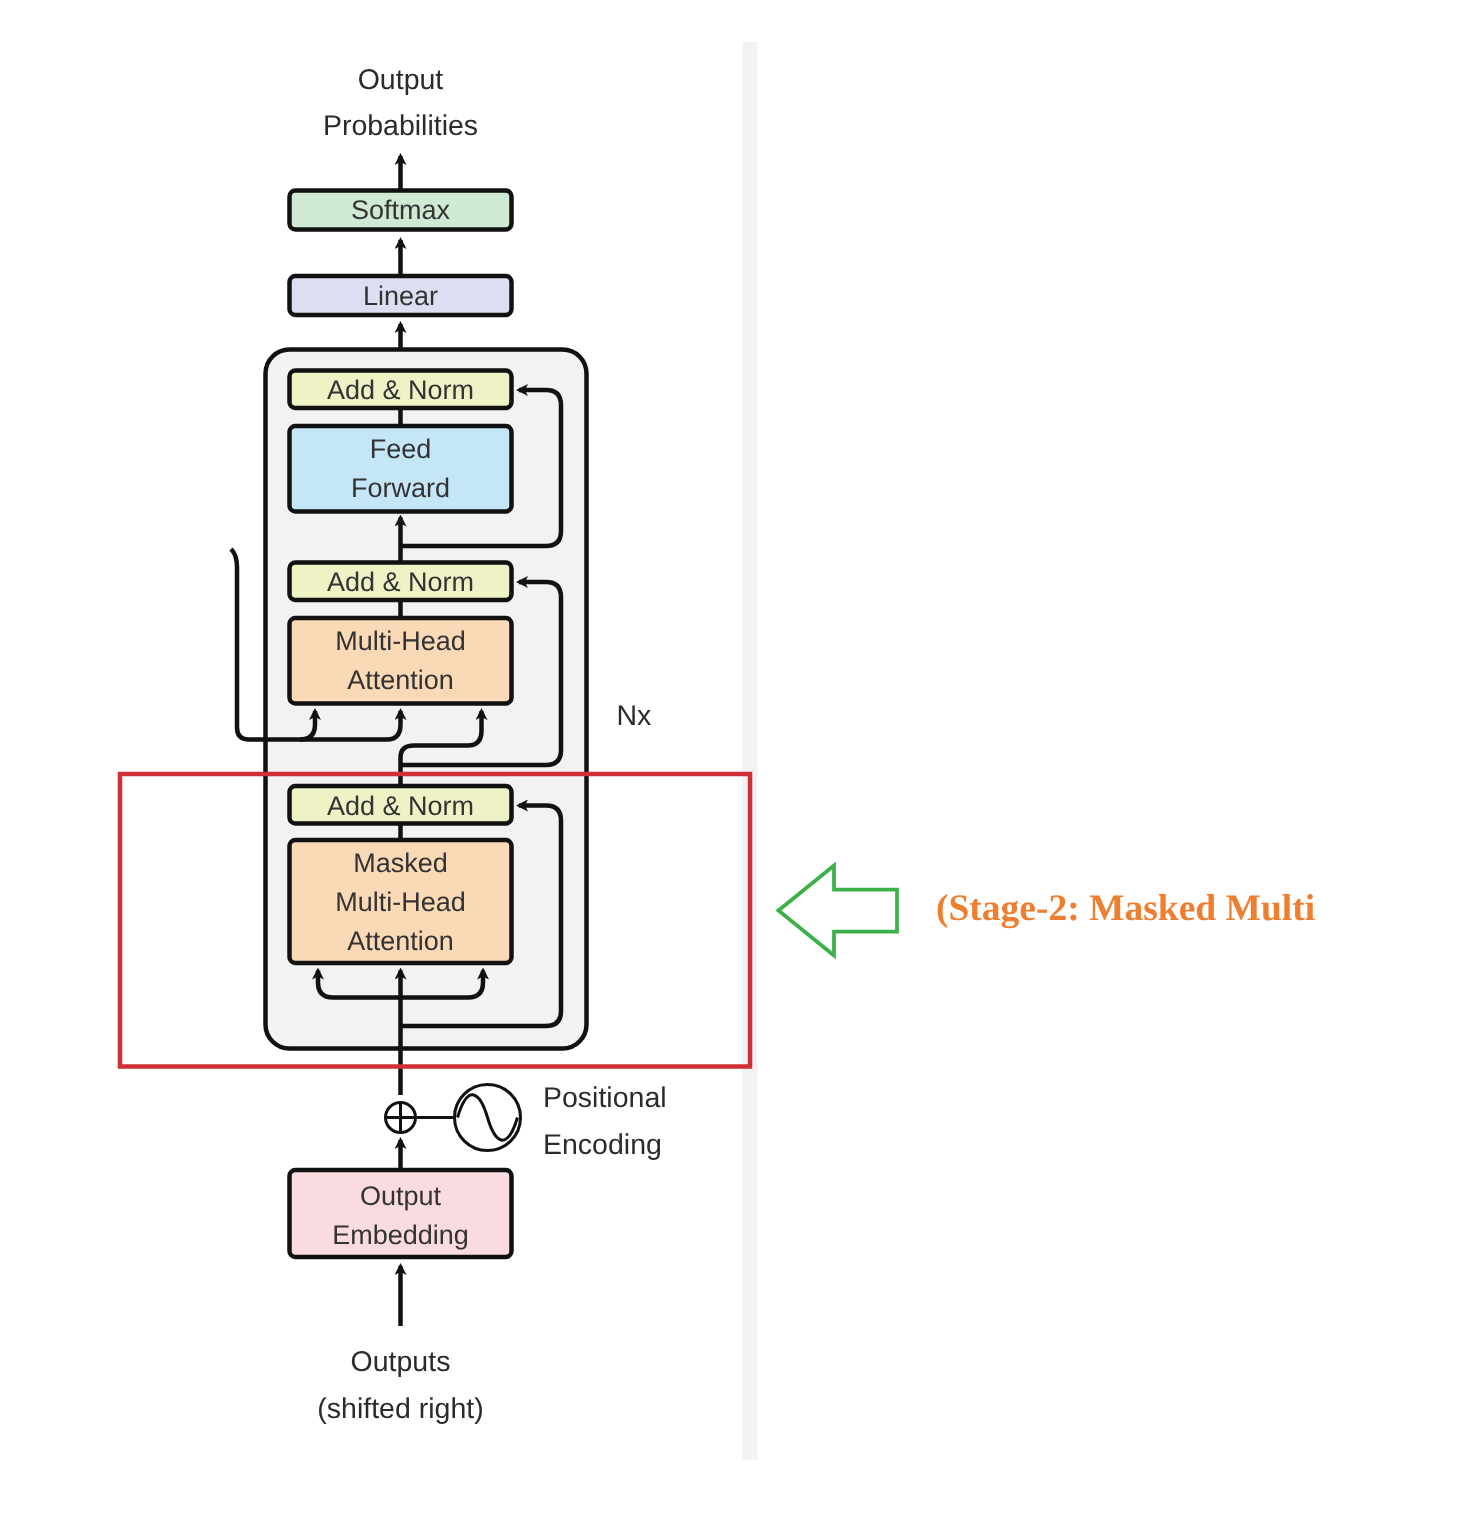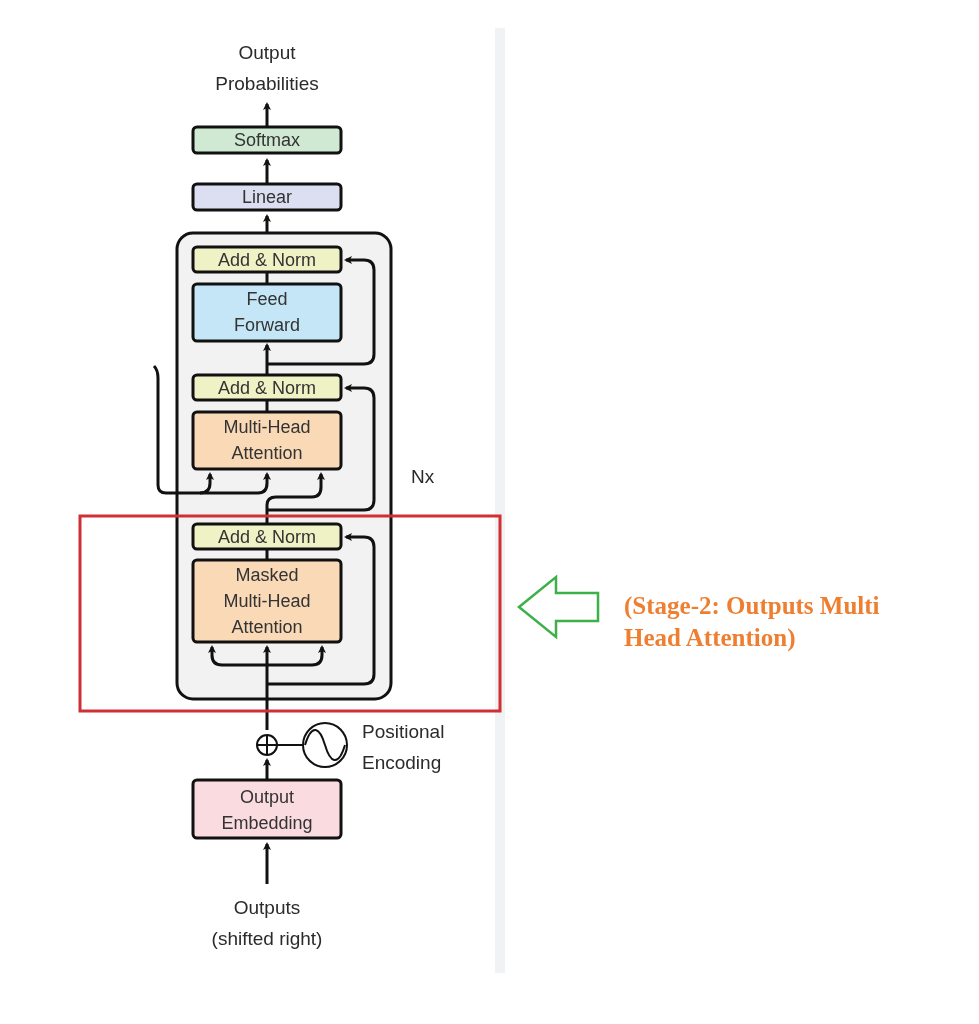--- a/index.html
+++ b/index.html
@@ -98,15 +98,14 @@
   <text class="blk" x="267" y="829" text-anchor="middle">Embedding</text>
   <line x1="267" y1="884" x2="267" y2="844" stroke="#111" stroke-width="3" marker-end="url(#ah)"></line>
 
   <text class="lbl" x="267" y="914" text-anchor="middle">Outputs</text>
   <text class="lbl" x="267" y="945" text-anchor="middle">(shifted right)</text>
 
   <path d="M519,607 L556,577 L556,593 L598,593 L598,621 L556,621 L556,637 Z" fill="#fff" stroke="#3cb14a" stroke-width="2.5"></path>
 </svg>
 
 <div class="note">
-  <div>(Stage-2: Outputs Multi</div>
-  <div>Head Attention)</div>
+  <div>(Stage-2: Masked Multi</div>
 </div>
 
 </body></html>

